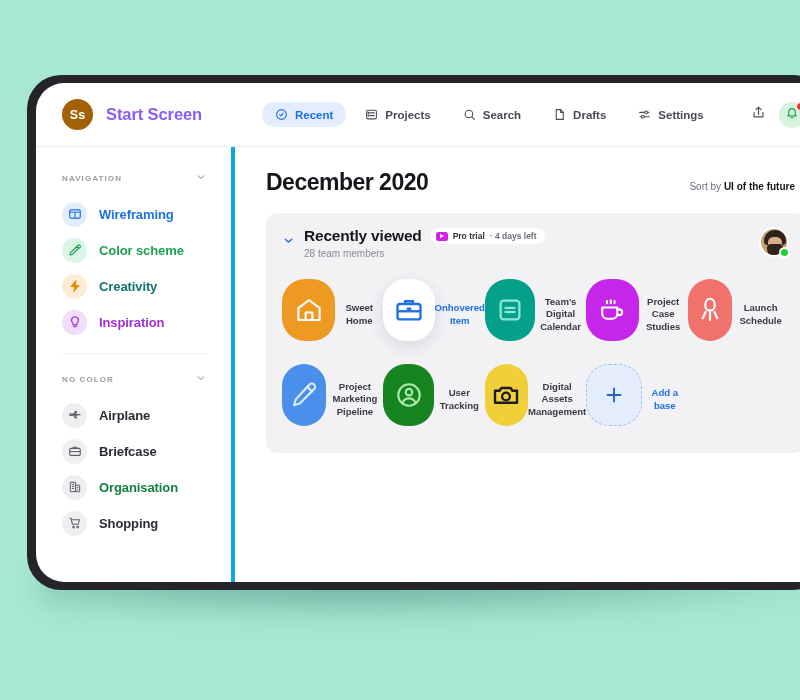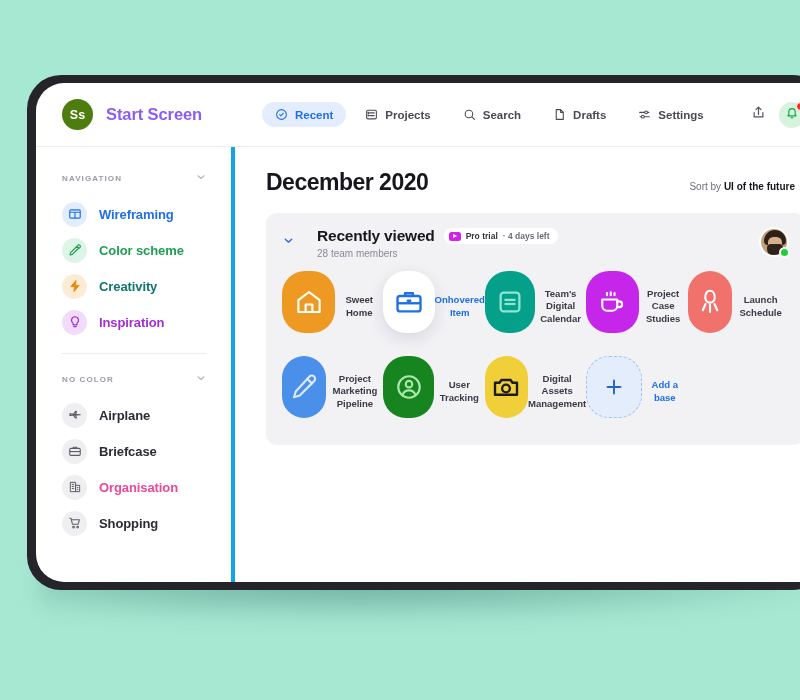--- a/index.html
+++ b/index.html
@@ -40,21 +40,21 @@
   #topbar {
     height: 64px;
     display: flex; align-items: center;
     padding: 0 22px 0 26px;
     border-bottom: 1px solid #ececef;
     position: relative;
   }
   #brand { display: flex; align-items: center; gap: 13px; width: 200px; flex: none; }
   #brand-badge {
     width: 31px; height: 31px; border-radius: 50%;
-    background: #4d7c0f;
+    background: #a16207;
     color: #fff; font-size: 12.5px; font-weight: 700;
     display: flex; align-items: center; justify-content: center;
     letter-spacing: .2px;
   }
   #brand-title { font-size: 16.5px; font-weight: 700; color: #8b5cf6; letter-spacing: -.1px; }
 
   #tabs { display: flex; align-items: center; gap: 6px; }
   .tab {
     display: flex; align-items: center; gap: 7px;
     padding: 6px 13px; border-radius: 20px;
@@ -116,21 +116,21 @@
   #sort-by { margin-left: auto; font-size: 10px; color: #6f6f7c; padding-bottom: 4px; }
   #sort-by b { color: #16161c; font-weight: 700; }
 
   
   #card {
     background: #f2f2f5;
     border-radius: 11px;
     padding: 14px 16px 18px 16px;
     margin-right: 22px;
   }
-  #card-head { display: flex; align-items: flex-start; gap: 22px; margin-bottom: 12px; }
+  #card-head { display: flex; align-items: flex-start; gap: 9px; margin-bottom: 20px; }
   #card-collapse { padding-top: 6px; cursor: pointer; color: #2f6fe0; }
   #card-head-text { flex: 1; min-width: 0; }
   #card-title-row { display: flex; align-items: center; gap: 9px; }
   #card-title { font-size: 15.5px; font-weight: 600; color: #16161c; letter-spacing: -.2px; }
   #pro-badge {
     display: flex; align-items: center; gap: 5px;
     background: #fff; border-radius: 11px;
     padding: 3px 8px 3px 5px;
     font-size: 8.5px; font-weight: 700; color: #33333d; white-space: nowrap;
   }
@@ -384,21 +384,21 @@
             <svg width="14" height="14" viewBox="0 0 24 24" fill="none" stroke="#5c5c68" stroke-width="1.7" stroke-linejoin="round">
               <rect x="4" y="4" width="9" height="16"></rect>
                 <rect x="13" y="9" width="7" height="11"></rect>
               <line x1="6.5" y1="7.5" x2="10.5" y2="7.5"></line>
                 <line x1="6.5" y1="11" x2="10.5" y2="11"></line>
               <line x1="6.5" y1="14.5" x2="10.5" y2="14.5"></line>
                 <line x1="15.5" y1="13" x2="17.8" y2="13"></line>
               <line x1="15.5" y1="16.5" x2="17.8" y2="16.5"></line>
             </svg>
           </span>
-          <span class="side-label" style="color:#ec4899">Organisation</span>
+          <span class="side-label" style="color:#15803d">Organisation</span>
         </div>
 
         <div class="side-item">
           <span class="side-icon" style="background:#efeff2">
             <svg width="14" height="14" viewBox="0 0 24 24" fill="none" stroke="#5c5c68" stroke-width="1.8" stroke-linecap="round" stroke-linejoin="round">
               <path d="M3 4h2.3l2.2 10h10l2-7.5H6"></path>
                 <circle cx="9.5" cy="19" r="1.4"></circle>
                 <circle cx="16.5" cy="19" r="1.4"></circle>
             </svg>
           </span>

